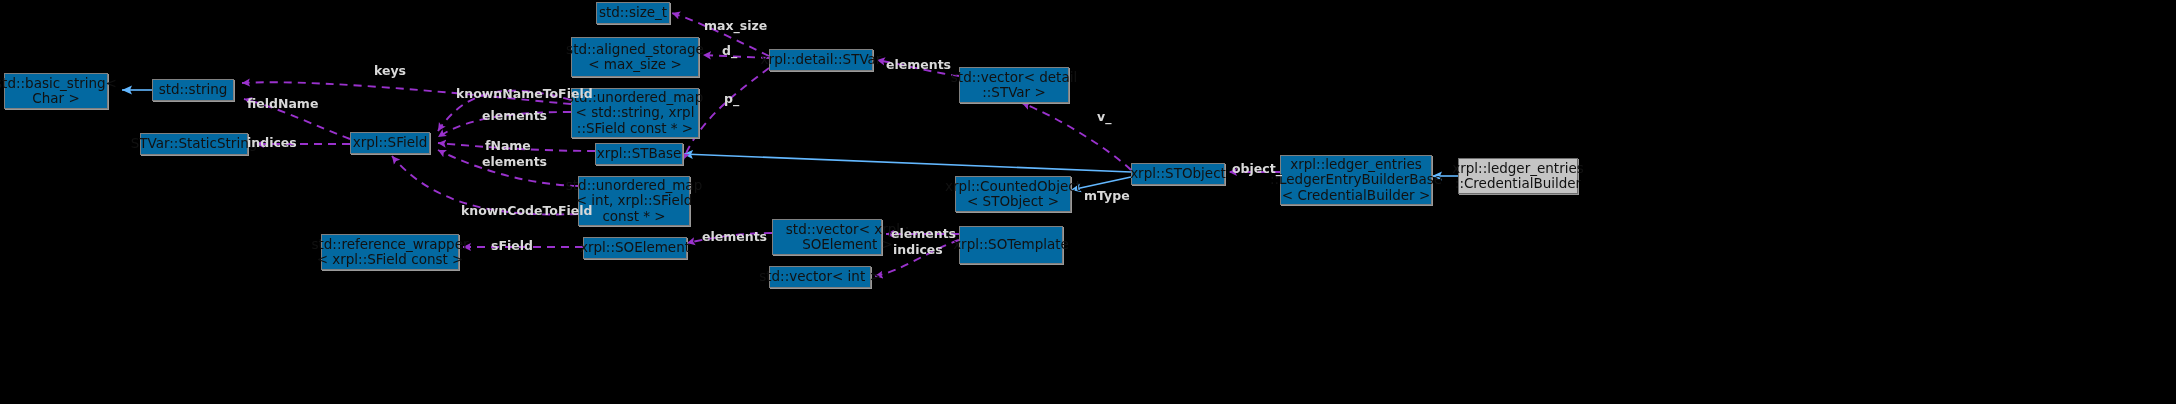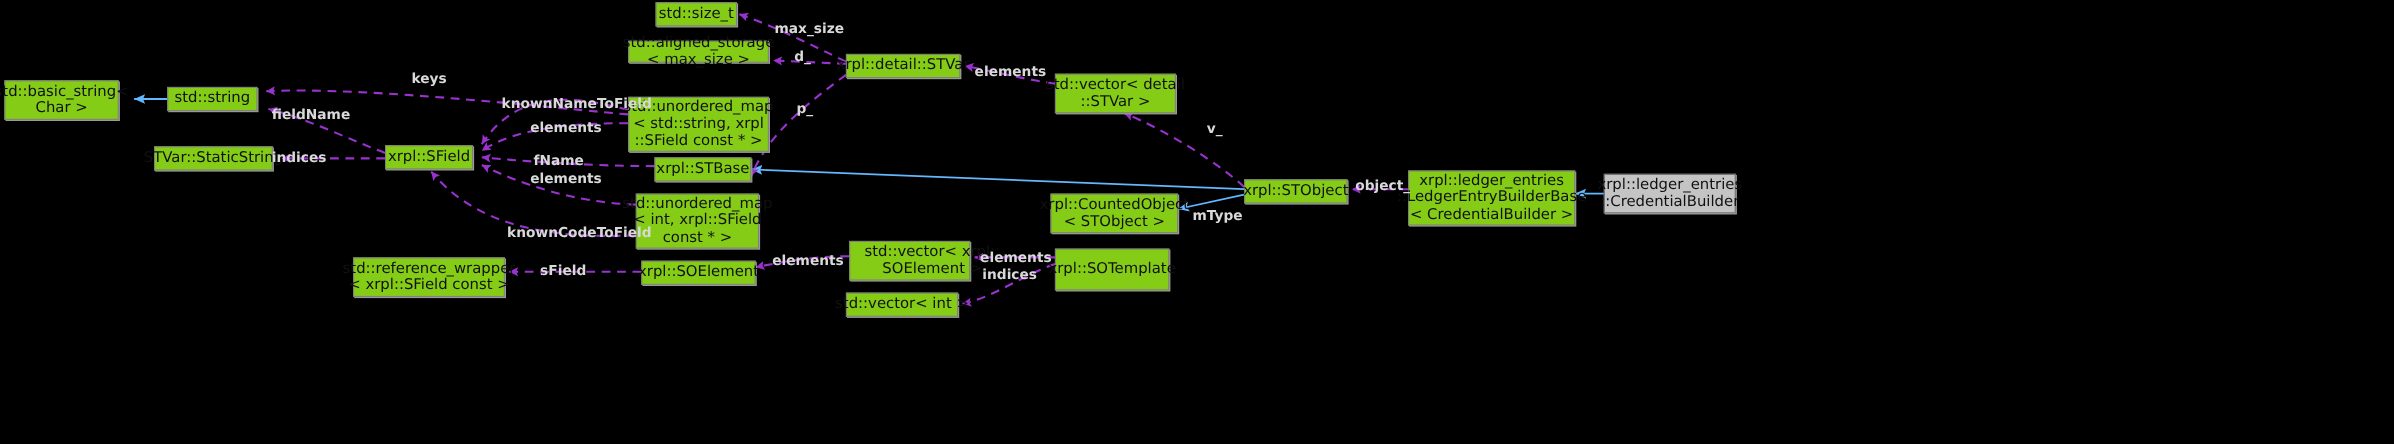--- a/index.html
+++ b/index.html
@@ -1,19 +1,19 @@
 <!DOCTYPE html>
 <html><head>
 <meta charset="utf-8">
 <style>
   html,body{margin:0;padding:0;background:#000;}
   #stage{position:relative;width:2176px;height:404px;background:#000;overflow:hidden;
          font-family:"DejaVu Sans","Liberation Sans",sans-serif;}
   svg.edges{position:absolute;left:0;top:0;width:2176px;height:404px;overflow:visible;}
-  .node{position:absolute;box-sizing:border-box;background:#84cc16;border:1px solid #808080;
+  .node{position:absolute;box-sizing:border-box;background:#0369a1;border:1px solid #808080;
         color:#111;font-size:13.5px;line-height:15.5px;text-align:center;
         display:flex;align-items:center;justify-content:center;
         box-shadow:1px 1px 0 #9a9a9a;white-space:pre;}
   .node.focus{background:#c4c4c4;border:1px solid #6e6e6e;}
   .elabel{position:absolute;color:#d9d9d9;font-size:12.5px;font-weight:bold;white-space:nowrap;
           font-family:"DejaVu Sans","Liberation Sans",sans-serif;}
 </style>
 </head>
 <body>
 
@@ -61,21 +61,21 @@
       <path d="M959,240 C930,250 900,272 875,276" marker-end="url(#arrU)"></path>
       <path d="M1280,172 C1265,172 1245,172 1229,172" marker-end="url(#arrU)"></path>
     </g>
   </svg>
 <div class="node" style="left: 4px; top: 73px; width: 104px; height: 36px;">std::basic_string&lt;
 Char &gt;</div>
     <div class="node" style="left: 152px; top: 79px; width: 82px; height: 22px;">std::string</div>
     <div class="node" style="left: 140px; top: 133px; width: 108px; height: 22px;">STVar::StaticString</div>
     <div class="node" style="left: 350px; top: 132px; width: 80px; height: 22px;">xrpl::SField</div>
     <div class="node" style="left: 596px; top: 2px; width: 74px; height: 22px;">std::size_t</div>
-    <div class="node" style="left: 571px; top: 37px; width: 128px; height: 20px;">std::aligned_storage
+    <div class="node" style="left: 571px; top: 37px; width: 128px; height: 40px;">std::aligned_storage
 &lt; max_size &gt;</div>
     <div class="node" style="left: 571px; top: 88px; width: 128px; height: 50px;">std::unordered_map
 &lt; std::string, xrpl
 ::SField const * &gt;</div>
     <div class="node" style="left: 595px; top: 143px; width: 88px; height: 22px;">xrpl::STBase</div>
     <div class="node" style="left: 578px; top: 176px; width: 112px; height: 50px;">std::unordered_map
 &lt; int, xrpl::SField
 const * &gt;</div>
     <div class="node" style="left: 769px; top: 49px; width: 104px; height: 22px;">xrpl::detail::STVar</div>
     <div class="node" style="left: 959px; top: 67px; width: 110px; height: 36px;">std::vector&lt; detail

